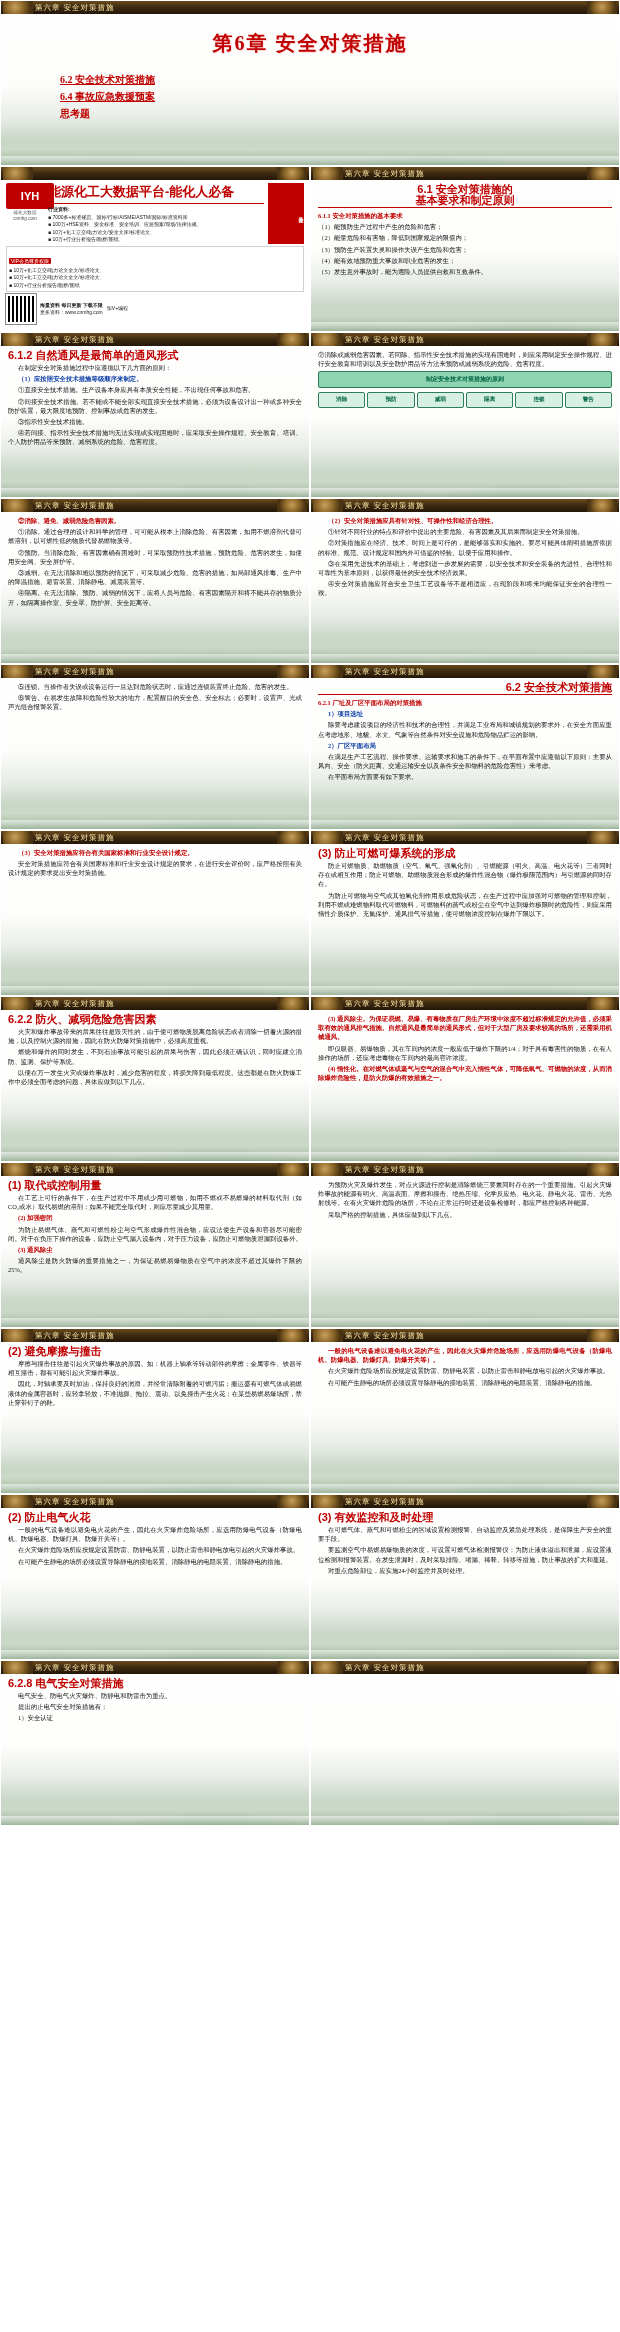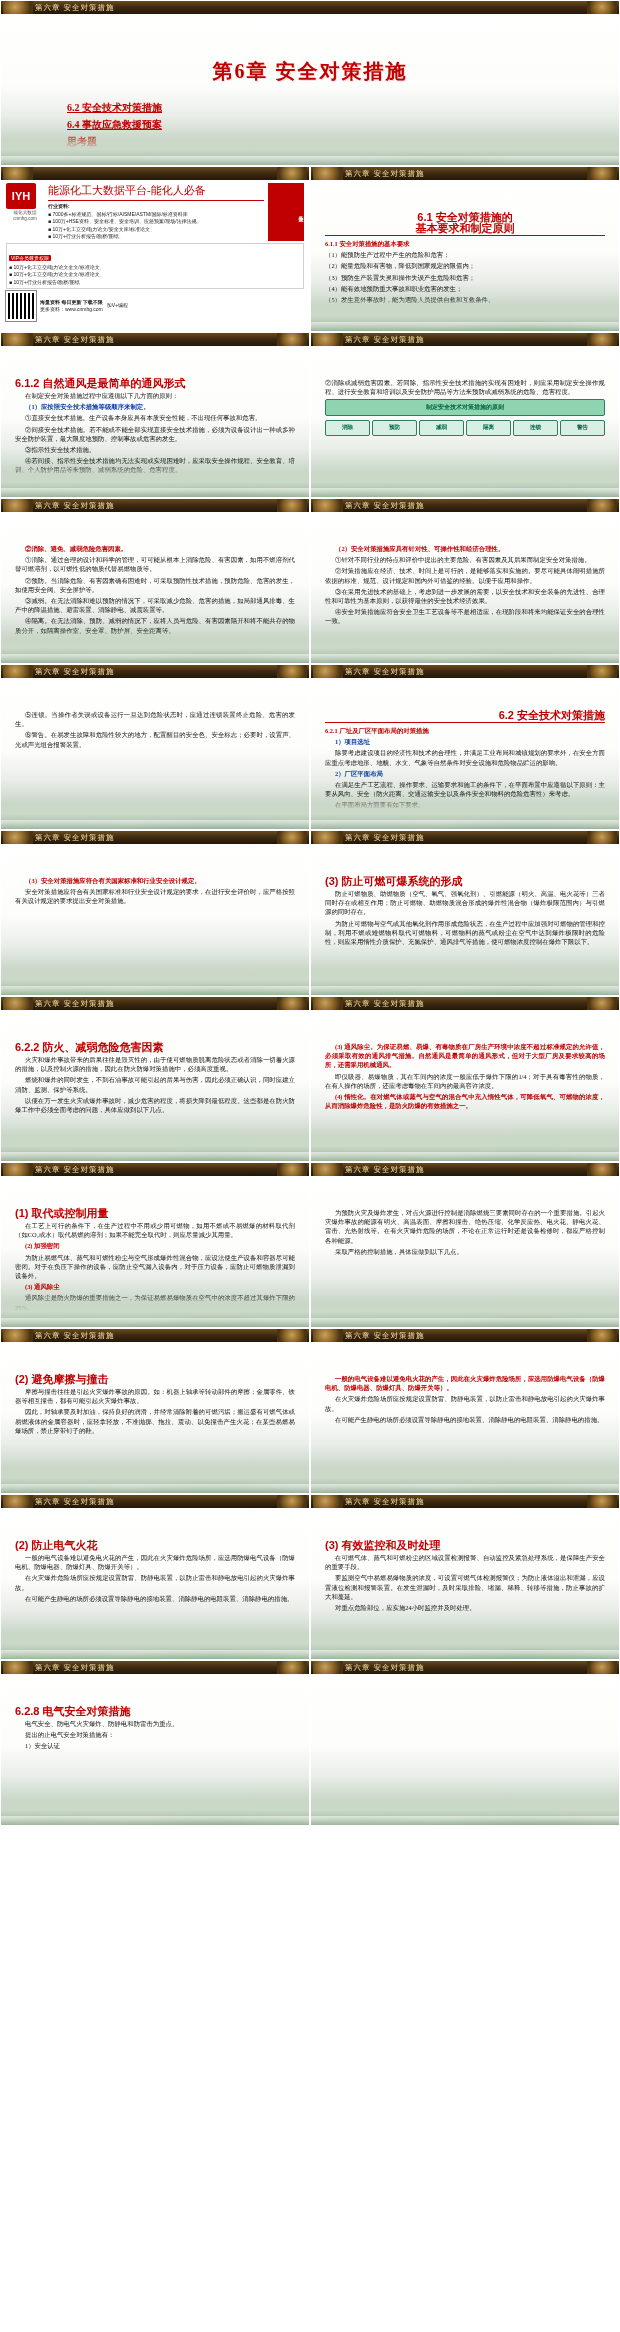--- a/index.html
+++ b/index.html
@@ -36,21 +36,21 @@
     position:absolute;left:0;bottom:0;width:100%;height:34px;
     background:
       radial-gradient(ellipse 120px 22px at 18% 115%, #9fb79e 0%, rgba(159,183,158,0) 70%),
       radial-gradient(ellipse 150px 26px at 70% 120%, #8fae92 0%, rgba(143,174,146,0) 70%),
       linear-gradient(180deg, rgba(210,222,208,0) 0%, #cbd9c8 55%, #9db49c 100%);
   }
   .hills:after{
     content:"";position:absolute;left:0;bottom:0;width:100%;height:9px;
     background:linear-gradient(180deg,rgba(255,255,255,.55),rgba(255,255,255,0));
   }
-  .body{position:absolute;left:0;top:13px;right:0;bottom:0;padding:4px 14px;box-sizing:border-box;margin-top:28px;}
+  .body{position:absolute;left:0;top:13px;right:0;bottom:0;padding:4px 7px;box-sizing:border-box;}
   .title-red{color:#c00000;font-weight:bold;font-size:11px;line-height:11px;}
   .t{font-size:6.4px;line-height:9.2px;color:#111;text-align:justify;}
   .t.cn{font-family:"Liberation Serif","DejaVu Serif",serif;}
   .red{color:#c00000;}
   .blue{color:#1040a8;}
   .b{font-weight:bold;}
   p{margin:0 0 2px 0;}
   .ind{text-indent:10px;}
   
   .cover .maintitle{
@@ -58,24 +58,24 @@
     letter-spacing:2px;font-family:"Liberation Serif","DejaVu Serif",serif;
     text-shadow:1px 1px 0 #ffd9d9;
   }
   .cover ul{list-style:none;margin:14px 0 0 0;padding:0 0 0 52px;}
   .cover li{color:#c00000;font-size:10px;line-height:17px;font-weight:bold;
     font-family:"Liberation Serif","DejaVu Serif",serif;}
   .cover li.u{text-decoration:underline;}
   
   .ad{background:#ffffff;}
   .ad .adbody{position:absolute;left:0;top:13px;right:0;bottom:0;padding:3px 5px;box-sizing:border-box;background:#fff;}
-  .ad .logo{width:30px;height:26px;background:#c00000;color:#fff;font-weight:bold;font-size:11px;
+  .ad .logo{width:48px;height:26px;background:#c00000;color:#fff;font-weight:bold;font-size:11px;
     display:flex;align-items:center;justify-content:center;border-radius:2px;}
   .ad .sub{font-size:4.6px;color:#555;text-align:center;margin-top:1px;}
-  .ad .slogan{color:#c00000;font-weight:normal;font-size:11px;}
+  .ad .slogan{color:#c00000;font-weight:bold;font-size:13px;}
   .ad .line{height:1px;background:#c00000;margin:2px 0;}
   .ad .lbl{display:inline-block;background:#c00000;color:#fff;font-size:5px;padding:0 2px;border-radius:1px;}
   .ad .tiny{font-size:5px;line-height:7.5px;color:#222;}
   .ad .box{border:1px solid #d0d0d0;padding:2px;margin-top:2px;}
   .ad .qr{width:26px;height:26px;background:
     repeating-linear-gradient(90deg,#000 0 2px,#fff 2px 4px),
     repeating-linear-gradient(0deg,#000 0 2px,transparent 2px 4px);
     border:2px solid #fff;outline:1px solid #888;}
   .ad .side{width:36px;background:#c00000;color:#fff;font-size:5px;writing-mode:vertical-rl;
     text-align:center;padding:2px 0;}

